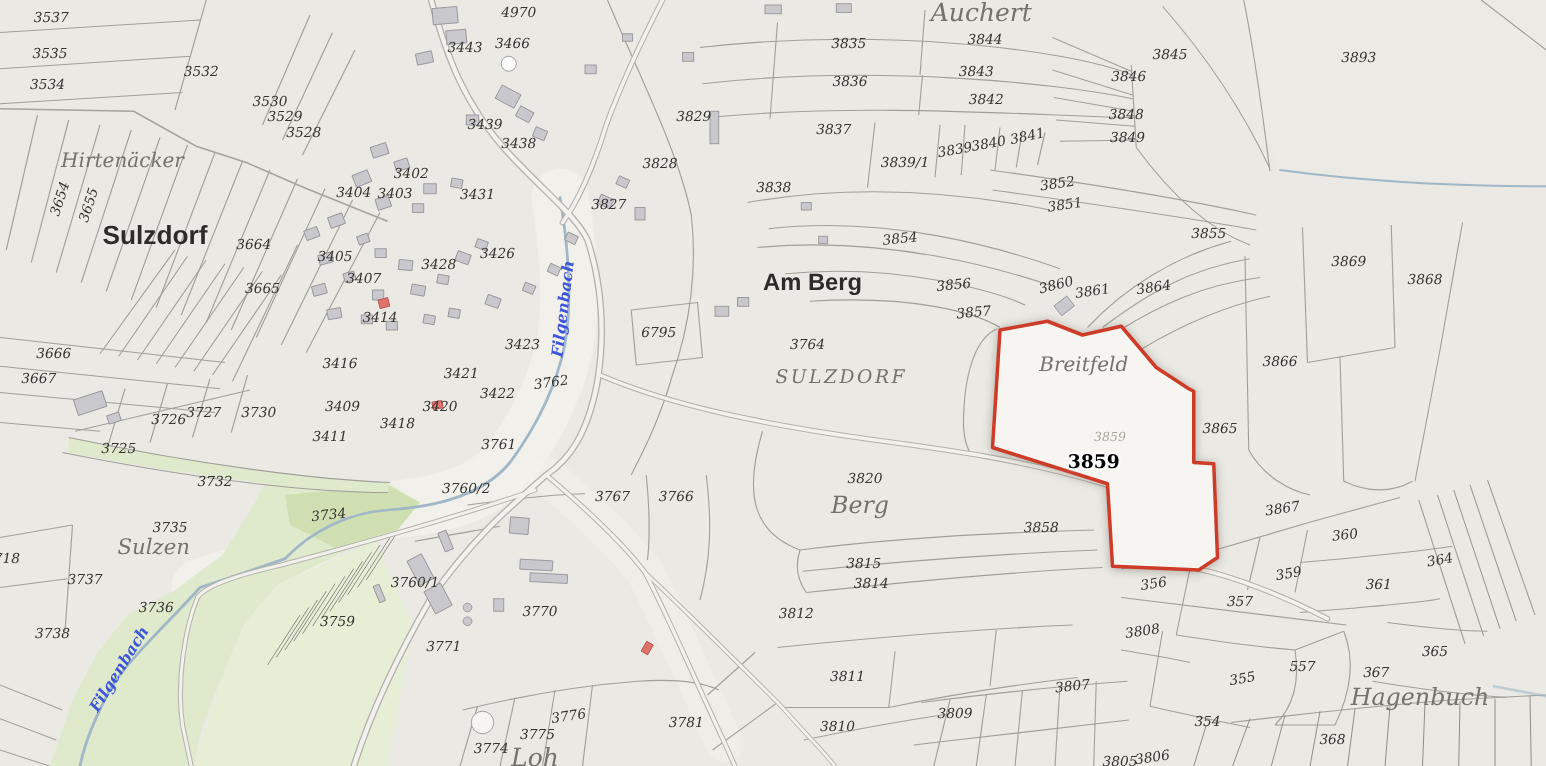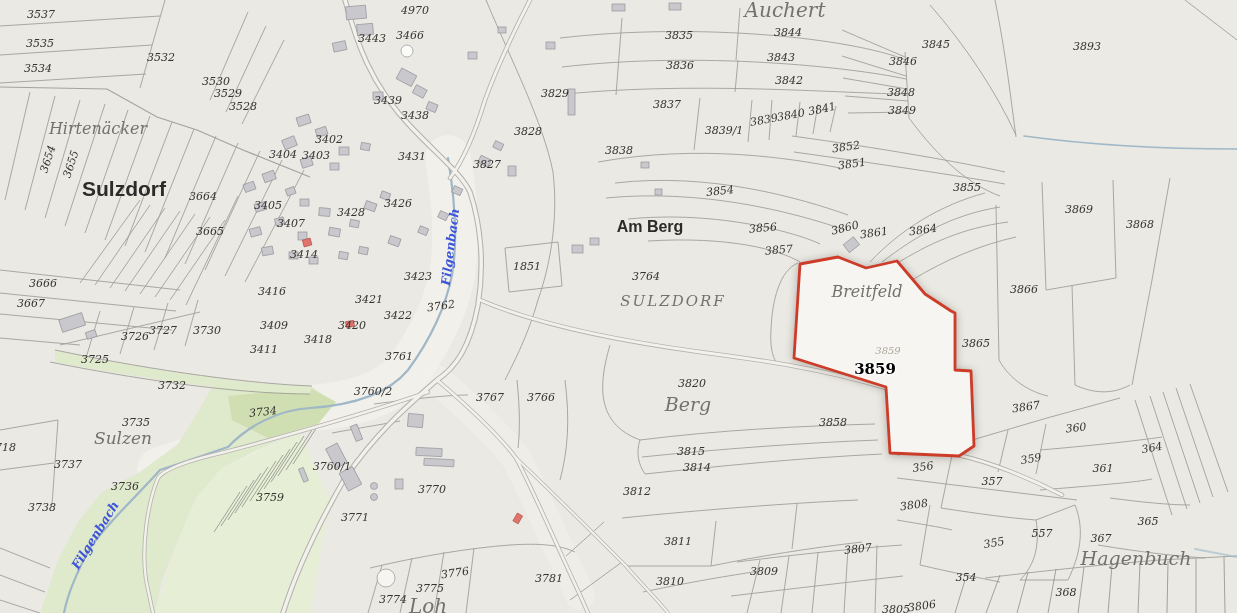--- a/index.html
+++ b/index.html
@@ -208,21 +208,21 @@
       <div class="lbl p" style="left: 48px; top: 159px; --r: -72deg;">3654</div>
       <div class="lbl p" style="left: 71px; top: 164px; --r: -72deg;">3655</div>
       <div class="lbl p" style="left: 415px; top: 10px;">4970</div>
       <div class="lbl p" style="left: 410px; top: 35px;">3466</div>
       <div class="lbl p" style="left: 372px; top: 38px;">3443</div>
       <div class="lbl p" style="left: 388px; top: 100px;">3439</div>
       <div class="lbl p" style="left: 415px; top: 115px;">3438</div>
       <div class="lbl p" style="left: 309px; top: 139px; margin-left: 20px;">3402</div>
       <div class="lbl p" style="left: 283px; top: 154px;">3404</div>
       <div class="lbl p" style="left: 316px; top: 155px;">3403</div>
-      <div class="lbl p" style="left: 412px; top: 156px;">3431</div>
+      <div class="lbl p" style="left: 382px; top: 156px;">3431</div>
       <div class="lbl p" style="left: 555px; top: 93px;">3829</div>
       <div class="lbl p" style="left: 528px; top: 131px;">3828</div>
       <div class="lbl p" style="left: 487px; top: 164px;">3827</div>
       <div class="lbl p" style="left: 679px; top: 35px;">3835</div>
       <div class="lbl p" style="left: 680px; top: 65px;">3836</div>
       <div class="lbl p" style="left: 667px; top: 104px;">3837</div>
       <div class="lbl p" style="left: 619px; top: 150px;">3838</div>
       <div class="lbl p" style="left: 764px; top: 120px; --r: -10deg;">3839</div>
       <div class="lbl p" style="left: 724px; top: 130px;">3839/1</div>
       <div class="lbl p" style="left: 791px; top: 115px; --r: -10deg;">3840</div>
@@ -265,21 +265,21 @@
       <div class="lbl p" style="left: 418px; top: 276px;">3423</div>
       <div class="lbl p" style="left: 398px; top: 203px;">3426</div>
       <div class="lbl p" style="left: 351px; top: 212px;">3428</div>
       <div class="lbl p" style="left: 163px; top: 330px;">3727</div>
       <div class="lbl p" style="left: 135px; top: 336px;">3726</div>
       <div class="lbl p" style="left: 207px; top: 330px;">3730</div>
       <div class="lbl p" style="left: 95px; top: 359px;">3725</div>
       <div class="lbl p" style="left: 172px; top: 385px;">3732</div>
       <div class="lbl p" style="left: 441px; top: 306px; --r: -8deg;">3762</div>
       <div class="lbl p" style="left: 399px; top: 356px;">3761</div>
-      <div class="lbl p" style="left: 527px; top: 266px;">1851</div>
+      <div class="lbl p" style="left: 527px; top: 266px;">6795</div>
       <div class="lbl p" style="left: 646px; top: 276px;">3764</div>
       <div class="lbl p" style="left: 373px; top: 391px;">3760/2</div>
       <div class="lbl p" style="left: 332px; top: 466px;">3760/1</div>
       <div class="lbl p" style="left: 270px; top: 497px;">3759</div>
       <div class="lbl p" style="left: 490px; top: 397px;">3767</div>
       <div class="lbl p" style="left: 541px; top: 397px;">3766</div>
       <div class="lbl p" style="left: 432px; top: 489px;">3770</div>
       <div class="lbl p" style="left: 355px; top: 517px;">3771</div>
       <div class="lbl p" style="left: 393px; top: 599px;">3774</div>
       <div class="lbl p" style="left: 430px; top: 588px;">3775</div>
@@ -313,21 +313,21 @@
       <div class="lbl p" style="left: 1148px; top: 521px;">365</div>
       <div class="lbl p" style="left: 1101px; top: 538px;">367</div>
       <div class="lbl p" style="left: 1066px; top: 592px;">368</div>
       <div class="lbl p" style="left: 896px; top: 609px;">3805</div>
       <div class="lbl p" style="left: 922px; top: 606px; --r: -8deg;">3806</div>
       <div class="lbl p" style="left: 1026px; top: 407px; --r: -8deg;">3867</div>
       <div class="lbl pl" style="left: 98px; top: 128px; font-size: 16px;">Hirtenäcker</div>
       <div class="lbl plb" style="left: 124px; top: 189px; font-size: 21px;">Sulzdorf</div>
       <div class="lbl pl" style="left: 123px; top: 438px; font-size: 17px;">Sulzen</div>
       <div class="lbl pl" style="left: 785px; top: 10px; font-size: 20px;">Auchert</div>
-      <div class="lbl plb" style="left: 650px; top: 227px; font-size: 16px;">Am Berg</div>
+      <div class="lbl plb" style="left: 650px; top: 227px; font-size: 19px;">Am Berg</div>
       <div class="lbl pl" style="left: 673px; top: 301px; font-size: 15px; letter-spacing: 2px;">SULZDORF</div>
       <div class="lbl pl" style="left: 867px; top: 291px; font-size: 16px;">Breitfeld</div>
       <div class="lbl pl" style="left: 688px; top: 404px; font-size: 19px;">Berg</div>
       <div class="lbl pl" style="left: 1136px; top: 558px; font-size: 19px;">Hagenbuch</div>
       <div class="lbl pl" style="left: 428px; top: 606px; font-size: 20px;">Loh</div>
       <div class="lbl st" style="left: 450px; top: 247px; --r: -83deg;">Filgenbach</div>
       <div class="lbl st" style="left: 95px; top: 535px; --r: -58deg;">Filgenbach</div>
       <div class="lbl pf" style="left: 888px; top: 350px;">3859</div>
       <div class="lbl sel" style="left: 875px; top: 369px;">3859</div>
     </div>

